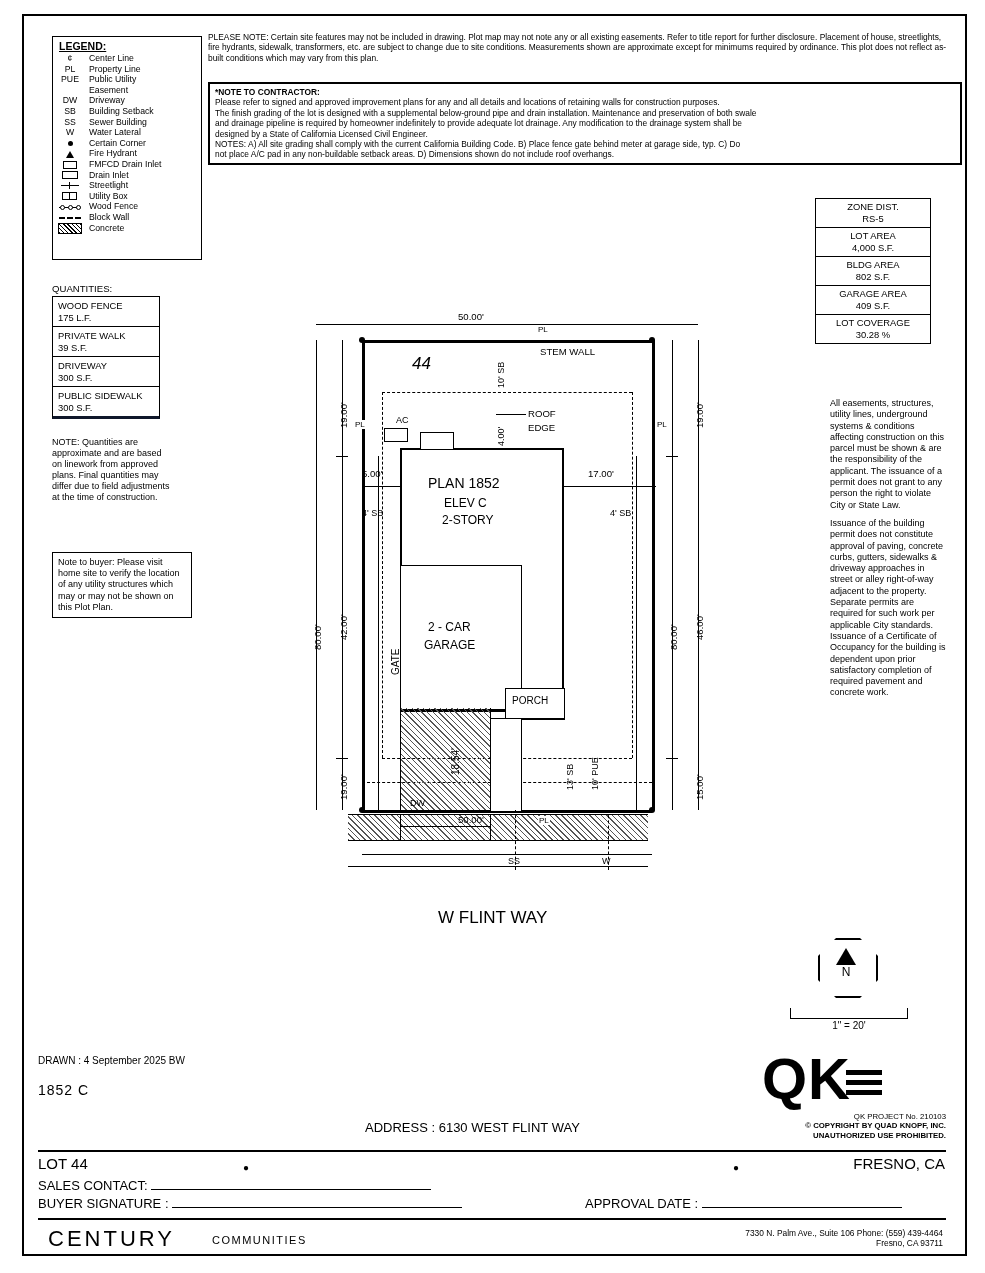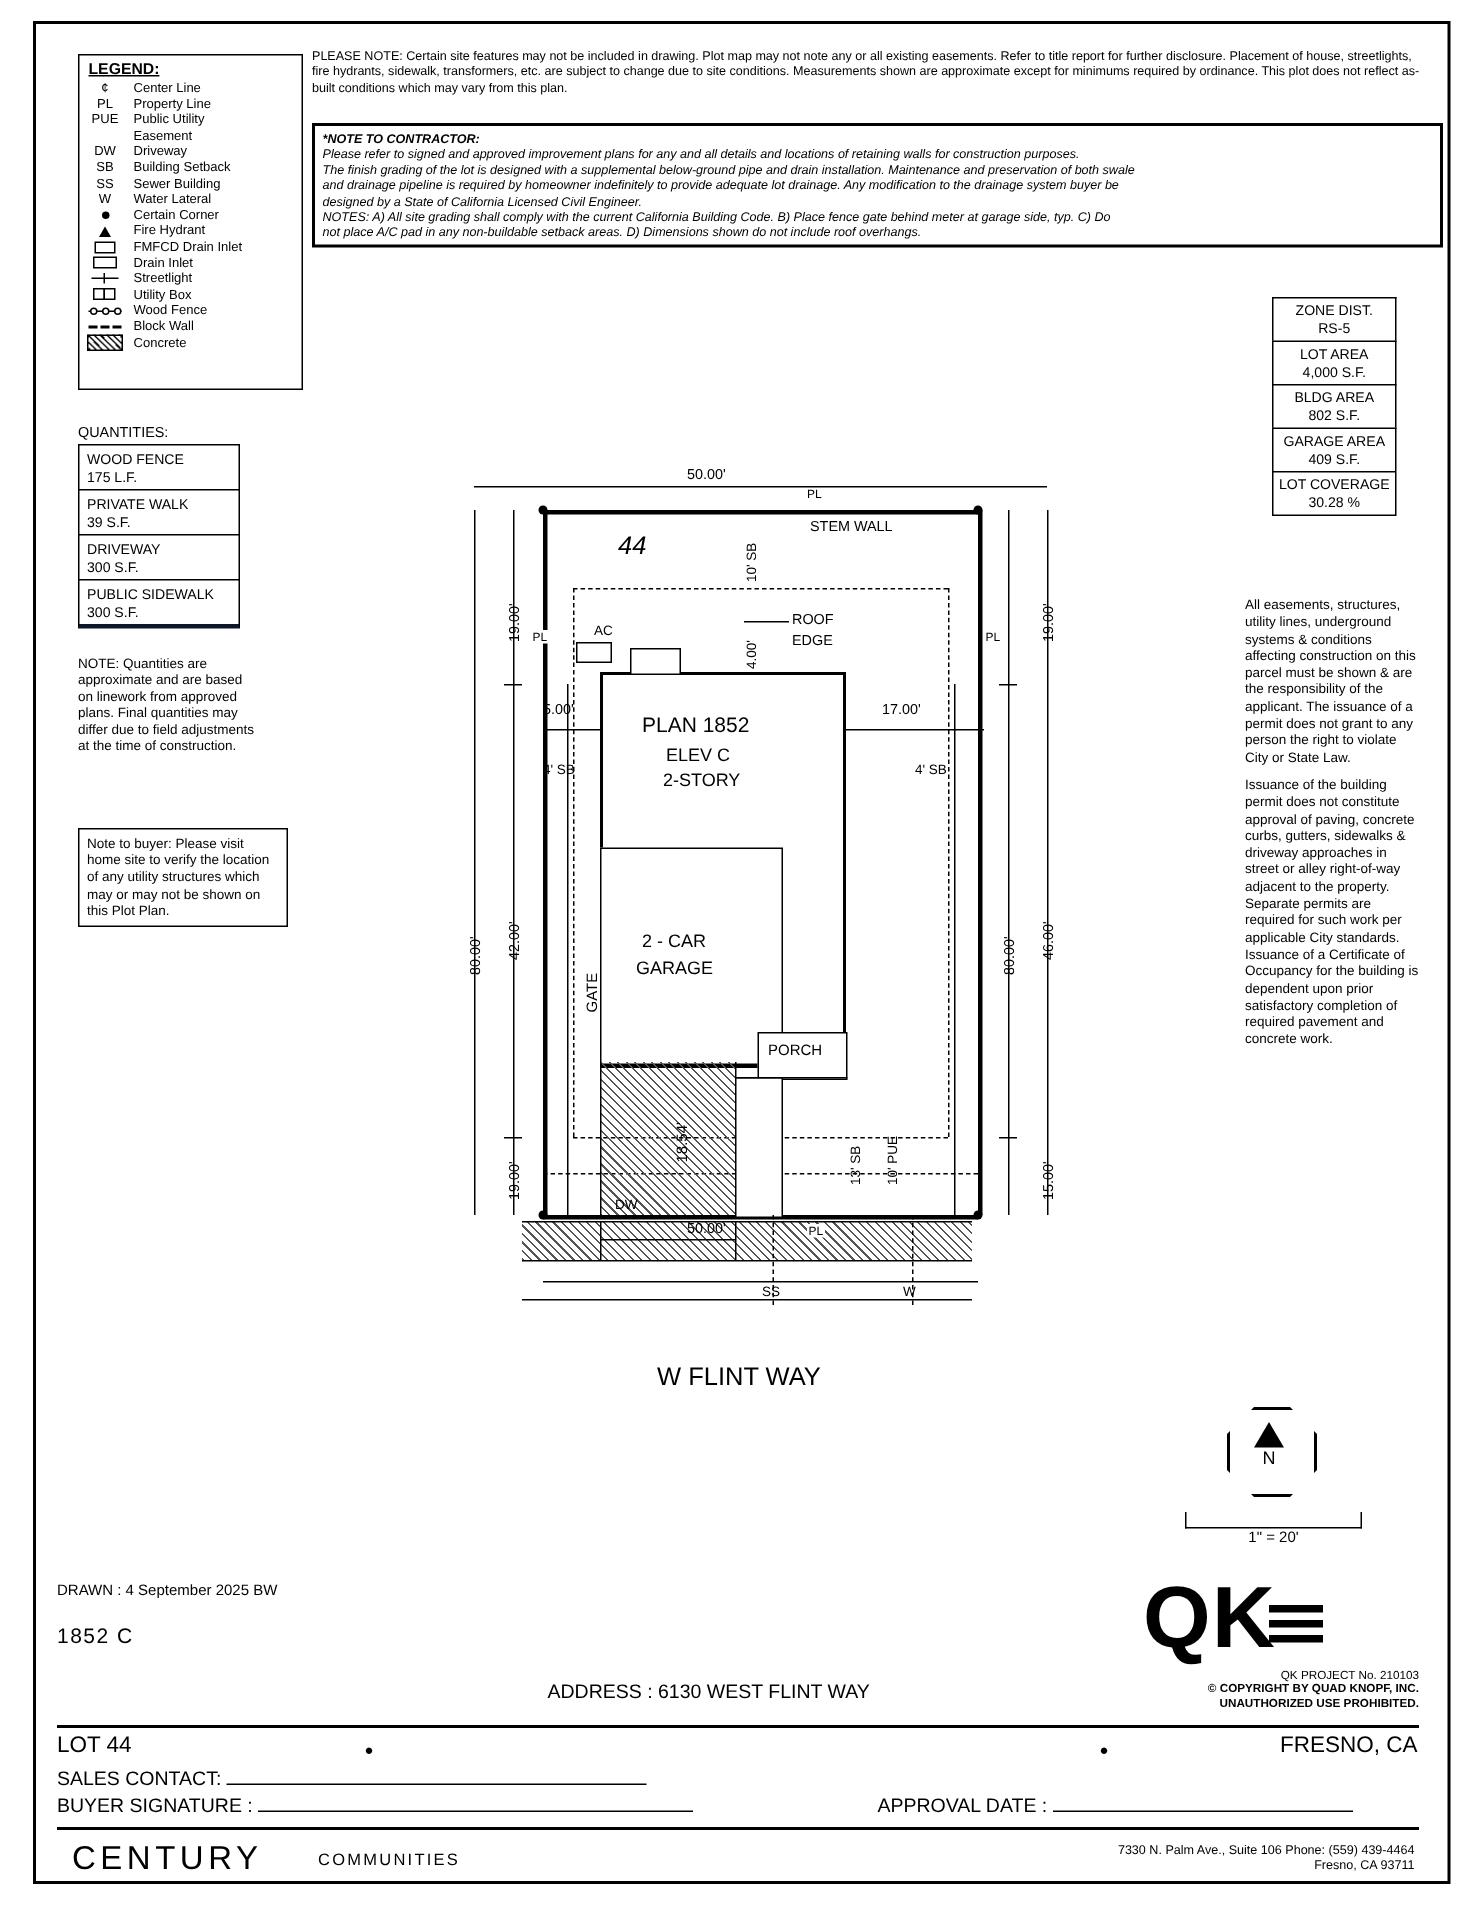--- a/index.html
+++ b/index.html
@@ -31,33 +31,33 @@
   .ico-wf:before{content:"";position:absolute;left:0;top:3px;width:22px;height:1px;background:#000;}
   .ico-wf span{position:absolute;top:1px;width:3px;height:3px;border:1px solid #000;border-radius:50%;background:#fff;}
   .ico-bw{width:22px;height:6px;position:relative;}
   .ico-bw:before{content:"";position:absolute;left:0;top:2px;width:22px;border-top:2px dashed #000;}
   .ico-cc{width:22px;height:9px;background-image:repeating-linear-gradient(45deg,#000 0 1px,transparent 1px 3px);border:1px solid #000;}
 
   
   #pleasenote{left:208px;top:32px;width:740px;}
   #pleasenote p{margin:0;font-size:8.4px;line-height:10.3px;}
   #contractor{left:208px;top:82px;width:740px;border:2px solid #000;padding:3px 5px;}
-  #contractor p{margin:0;font-size:8.4px;line-height:10.4px;font-style:italic;}
+  #contractor p{margin:0;font-size:8.4px;line-height:10.4px;}
   #contractor .hd{font-weight:bold;}
 
   
   #qttl{left:52px;top:283px;font-size:9.6px;}
   #qtable{left:52px;top:296px;width:108px;}
   #qtable .row{border:1px solid #000;border-bottom:none;padding:3px 0 3px 5px;font-size:9.4px;line-height:11.5px;}
   #qtable .row:last-child{border-bottom:3px solid #0f172a;}
   #qnote{left:52px;top:437px;width:120px;font-size:9px;line-height:11px;}
   #buyernote{left:52px;top:552px;width:128px;border:1px solid #000;padding:4px 5px;font-size:9px;line-height:11.2px;}
 
   
-  #zone{right:54px;top:198px;width:83px;}
+  #zone{right:54px;top:198px;width:116px;}
   #zone .cell{border:1px solid #000;border-bottom:none;padding:2px 0 3px 0;text-align:center;font-size:9.4px;line-height:11.5px;}
   #zone .cell:last-child{border-bottom:1px solid #000;}
   #rightnote{left:830px;top:398px;width:118px;font-size:9px;line-height:11.3px;}
   #rightnote p{margin:0 0 7px 0;}
 
   
   #plan{left:300px;top:320px;width:420px;height:560px;}
 
   .hline{position:absolute;height:0;border-top:1px solid #000;}
   .vline{position:absolute;width:0;border-left:1px solid #000;}
@@ -194,21 +194,21 @@
   </div>
 
   <div class="abs" id="pleasenote">
     <p>PLEASE NOTE:  Certain site features may not be included in drawing.  Plot map may not note any or all existing easements. Refer to title report for further disclosure.  Placement of house, streetlights, fire hydrants, sidewalk, transformers, etc. are subject to change due to site conditions.  Measurements shown are approximate except for minimums required by ordinance.  This plot does not reflect as-built conditions which may vary from this plan.</p>
   </div>
 
   <div class="abs" id="contractor">
     <p class="hd">*NOTE TO CONTRACTOR:</p>
     <p>Please refer to signed and approved improvement plans for any and all details and locations of retaining walls for construction purposes.</p>
     <p>The finish grading of the lot is designed with a supplemental below-ground pipe and drain installation.  Maintenance and preservation of both swale</p>
-    <p>and drainage pipeline is required by homeowner indefinitely to provide adequate lot drainage.  Any modification to the drainage system buyer be</p>
+    <p>and drainage pipeline is required by homeowner indefinitely to provide adequate lot drainage.  Any modification to the drainage system shall be</p>
     <p>designed by a State of California Licensed Civil Engineer.</p>
     <p>NOTES:  A) All site grading shall comply with the current California Building Code.  B) Place fence gate behind meter at garage side, typ.  C) Do</p>
     <p>not place A/C pad in any non-buildable setback areas.  D) Dimensions shown do not include roof overhangs.</p>
   </div>
 
   <div class="abs" id="qttl">QUANTITIES:</div>
   <div class="abs" id="qtable">
     <div class="row">
       <div>WOOD FENCE</div>
       <div>175 L.F.</div>

